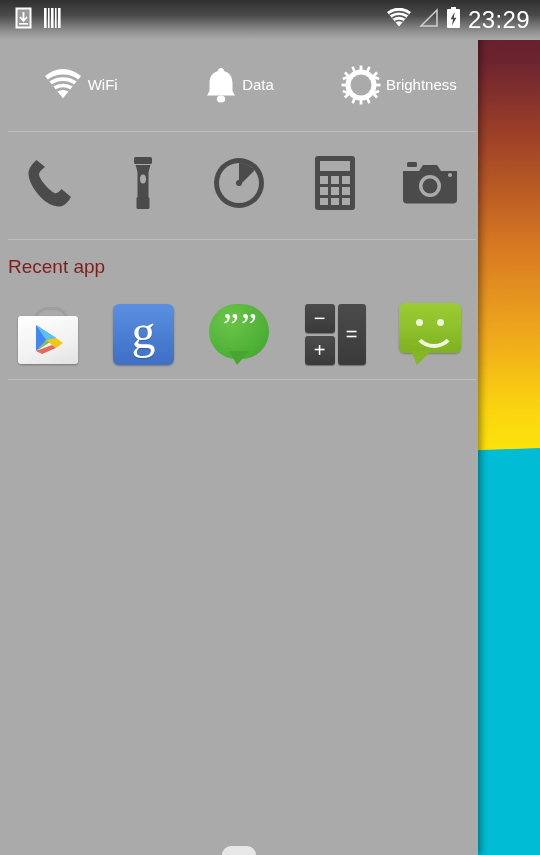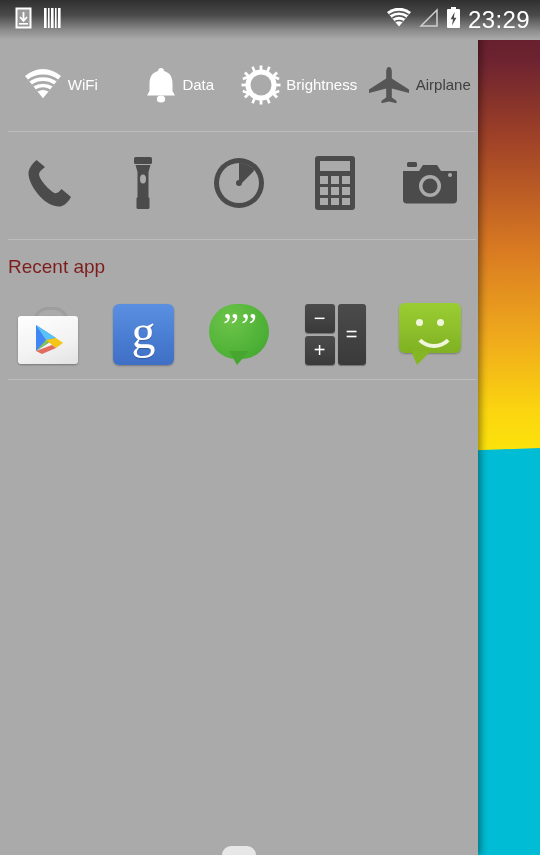--- a/index.html
+++ b/index.html
@@ -376,28 +376,20 @@
                 <rect x="33" y="12.5" width="6.4" height="2.6" transform="rotate(22 36.2 13.8)"></rect>
                 <rect x="2.6" y="26.9" width="6.4" height="2.6" transform="rotate(22 5.8 28.2)"></rect>
               </g>
             </g>
             <circle cx="21" cy="21" r="10.5" fill="#aaaaaa"></circle>
           </svg>
         </span>
         <span class="tlabel">Brightness</span>
       </div>
 
-      <div class="toggle off">
-        <span class="glyph">
-          <svg width="46" height="40" viewBox="0 0 46 40">
-            <path d="M23 2 C24.7 2 25.8 3.8 25.8 6.6 L25.8 13.5 L43 24.5 L43 28 L25.8 23.5 L25.8 32.5 L30.5 35.8 L30.5 38.2 L23 36.4 L15.5 38.2 L15.5 35.8 L20.2 32.5 L20.2 23.5 L3 28 L3 24.5 L20.2 13.5 L20.2 6.6 C20.2 3.8 21.3 2 23 2 Z" fill="#565656"></path>
-          </svg>
-        </span>
-        <span class="tlabel">Airplane</span>
-      </div>
     </div>
 
     <div class="divider" style="top:131px;"></div>
 
     <div id="shortcuts">
 
       <div class="shortcut">
         <span>
           <svg width="52" height="54" viewBox="0 0 52 54">
             <path d="M14.5 4 C11 7 7 11.5 6.5 16.5 C6 24 12 34 18.5 41 C25 48 34.5 52 40 50 C44 48.5 47 44.5 49 41 L39.5 33 C37.5 35.5 35 38 32.5 37 C30 36 25 31.5 21.5 27 C18.5 23 16 19 17.5 16.5 C19 14 21 12.5 23 11 Z" fill="#4b4b4b"></path>

